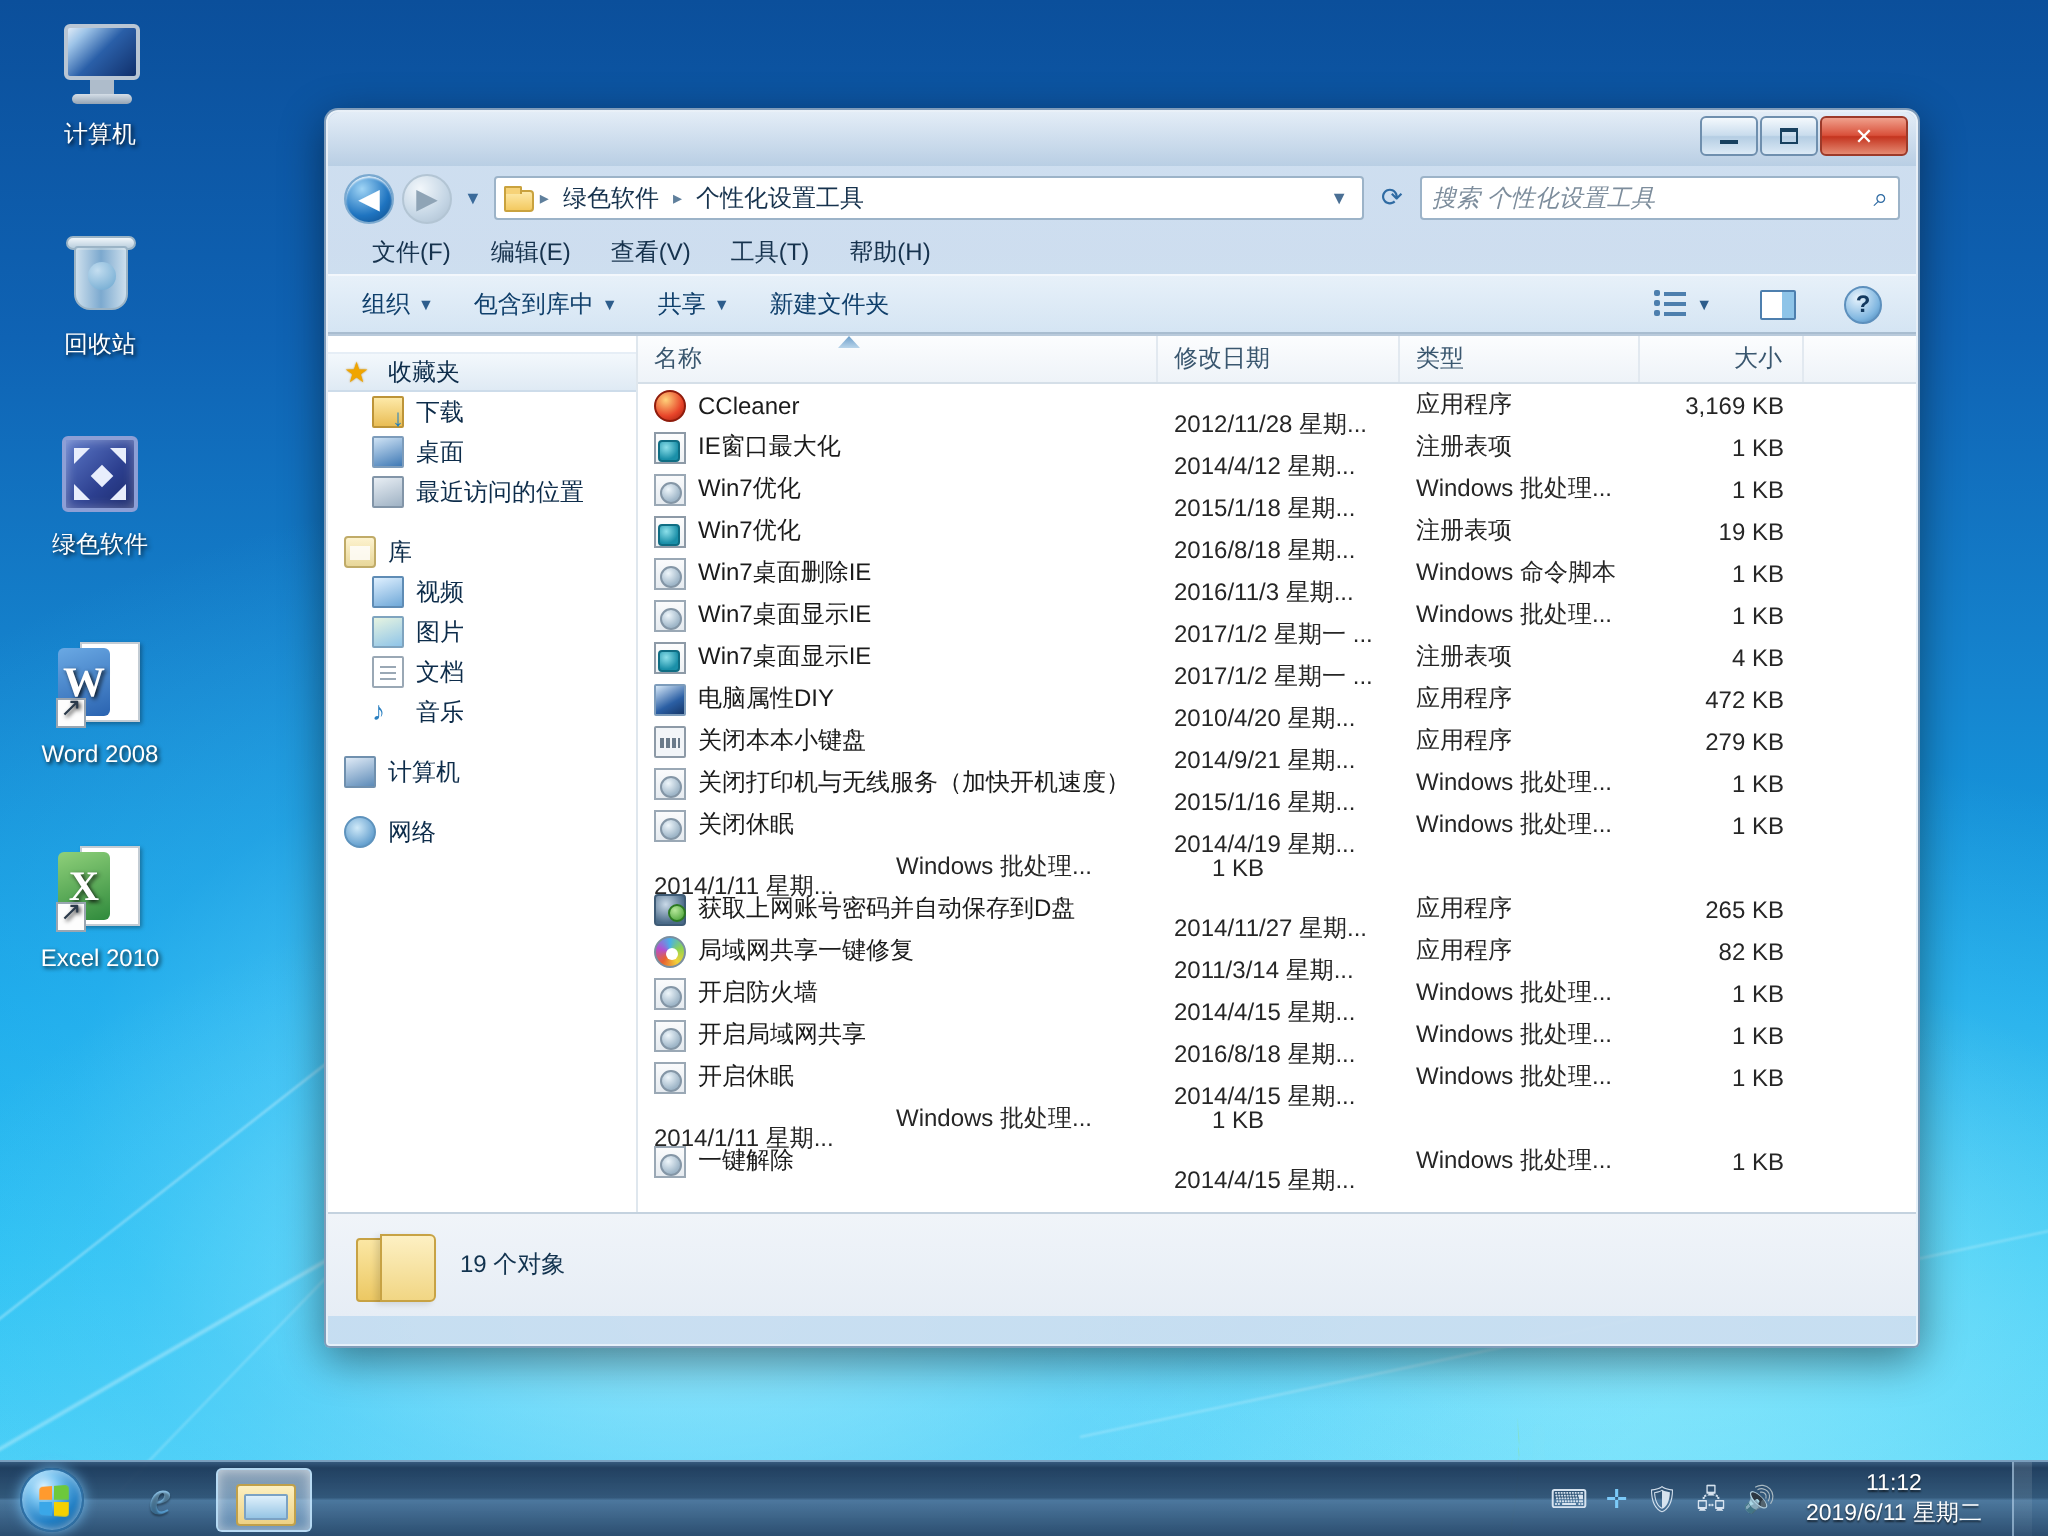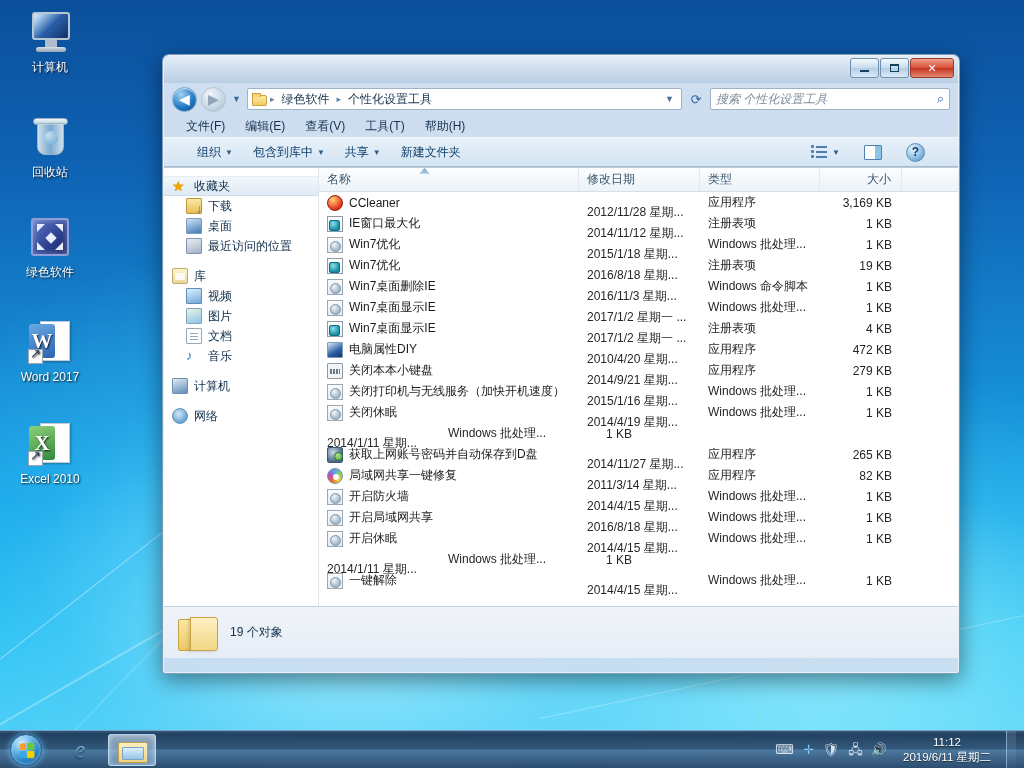--- a/index.html
+++ b/index.html
@@ -125,21 +125,21 @@
   #searchbox input { border:0; outline:0; flex:1; font-size:12px; color:#16324d;
     font-family:"Liberation Sans", sans-serif; }
   #searchbox input::placeholder { color:#7d8d9c; font-style: italic; }
   .search-icon { color:#2f6ba3; font-size:13px; }
 
   
   #menubar { height: 22px; display:flex; align-items:center; padding-left: 12px; gap: 0; }
   .menu-item { padding: 2px 10px; font-size: 12px; color:#16324d; border-radius:2px; }
 
   
-  #toolbar { height: 30px; display:flex; align-items:center; padding: 0 24px; gap: 2px;
+  #toolbar { height: 30px; display:flex; align-items:center; padding: 0 8px; gap: 2px;
     background: linear-gradient(180deg, rgba(240,246,252,0.75), rgba(216,231,245,0.75));
     border-top: 1px solid rgba(255,255,255,.7); border-bottom: 1px solid #a9bdd0; }
   .tb-item { display:flex; align-items:center; gap:4px; padding: 3px 9px; font-size:12px; color:#0f3f6b; border-radius:3px; }
   .caret { font-size: 8px; color:#2d5d8c; }
   .tb-right { margin-left:auto; display:flex; align-items:center; gap:6px; }
   .viewicon { width:17px; height:14px; position:relative; }
   .viewicon i { position:absolute; display:block; background:#4d7fae; }
   .viewicon .d { width:3px; height:3px; left:0; border-radius:1px; }
   .viewicon .l { height:2px; left:5px; width:11px; }
   .paneicon { width:18px; height:15px; border:1px solid #4d7fae; border-radius:1px; background:#fff; position:relative; }
@@ -305,21 +305,21 @@
     </div>
     <span class="label">绿色软件</span>
   </div>
 
   <div class="dicon" style="left:10px; top:318px;">
     <div class="glyph ic-doc ic-word">
       <div class="page"></div>
       <div class="tab">W</div>
       <div class="shortcut"></div>
     </div>
-    <span class="label">Word 2017</span>
+    <span class="label">Word 2008</span>
   </div>
 
   <div class="dicon" style="left:10px; top:420px;">
     <div class="glyph ic-doc ic-excel">
       <div class="page"></div>
       <div class="tab">X</div>
       <div class="shortcut"></div>
     </div>
     <span class="label">Excel 2010</span>
   </div>
@@ -483,21 +483,21 @@
               </div>
               <div class="cell date">2012/11/28 星期...</div>
               <div class="cell type">应用程序</div>
               <div class="cell size">3,169 KB</div>
             </div>
             <div class="row">
               <div class="cell name">
                 <span class="fico f-reg"></span>
                 <span>IE窗口最大化</span>
               </div>
-              <div class="cell date">2014/11/12 星期...</div>
+              <div class="cell date">2014/4/12 星期...</div>
               <div class="cell type">注册表项</div>
               <div class="cell size">1 KB</div>
             </div>
             <div class="row">
               <div class="cell name">
                 <span class="fico f-bat"></span>
                 <span>Win7优化</span>
               </div>
               <div class="cell date">2015/1/18 星期...</div>
               <div class="cell type">Windows 批处理...</div>

